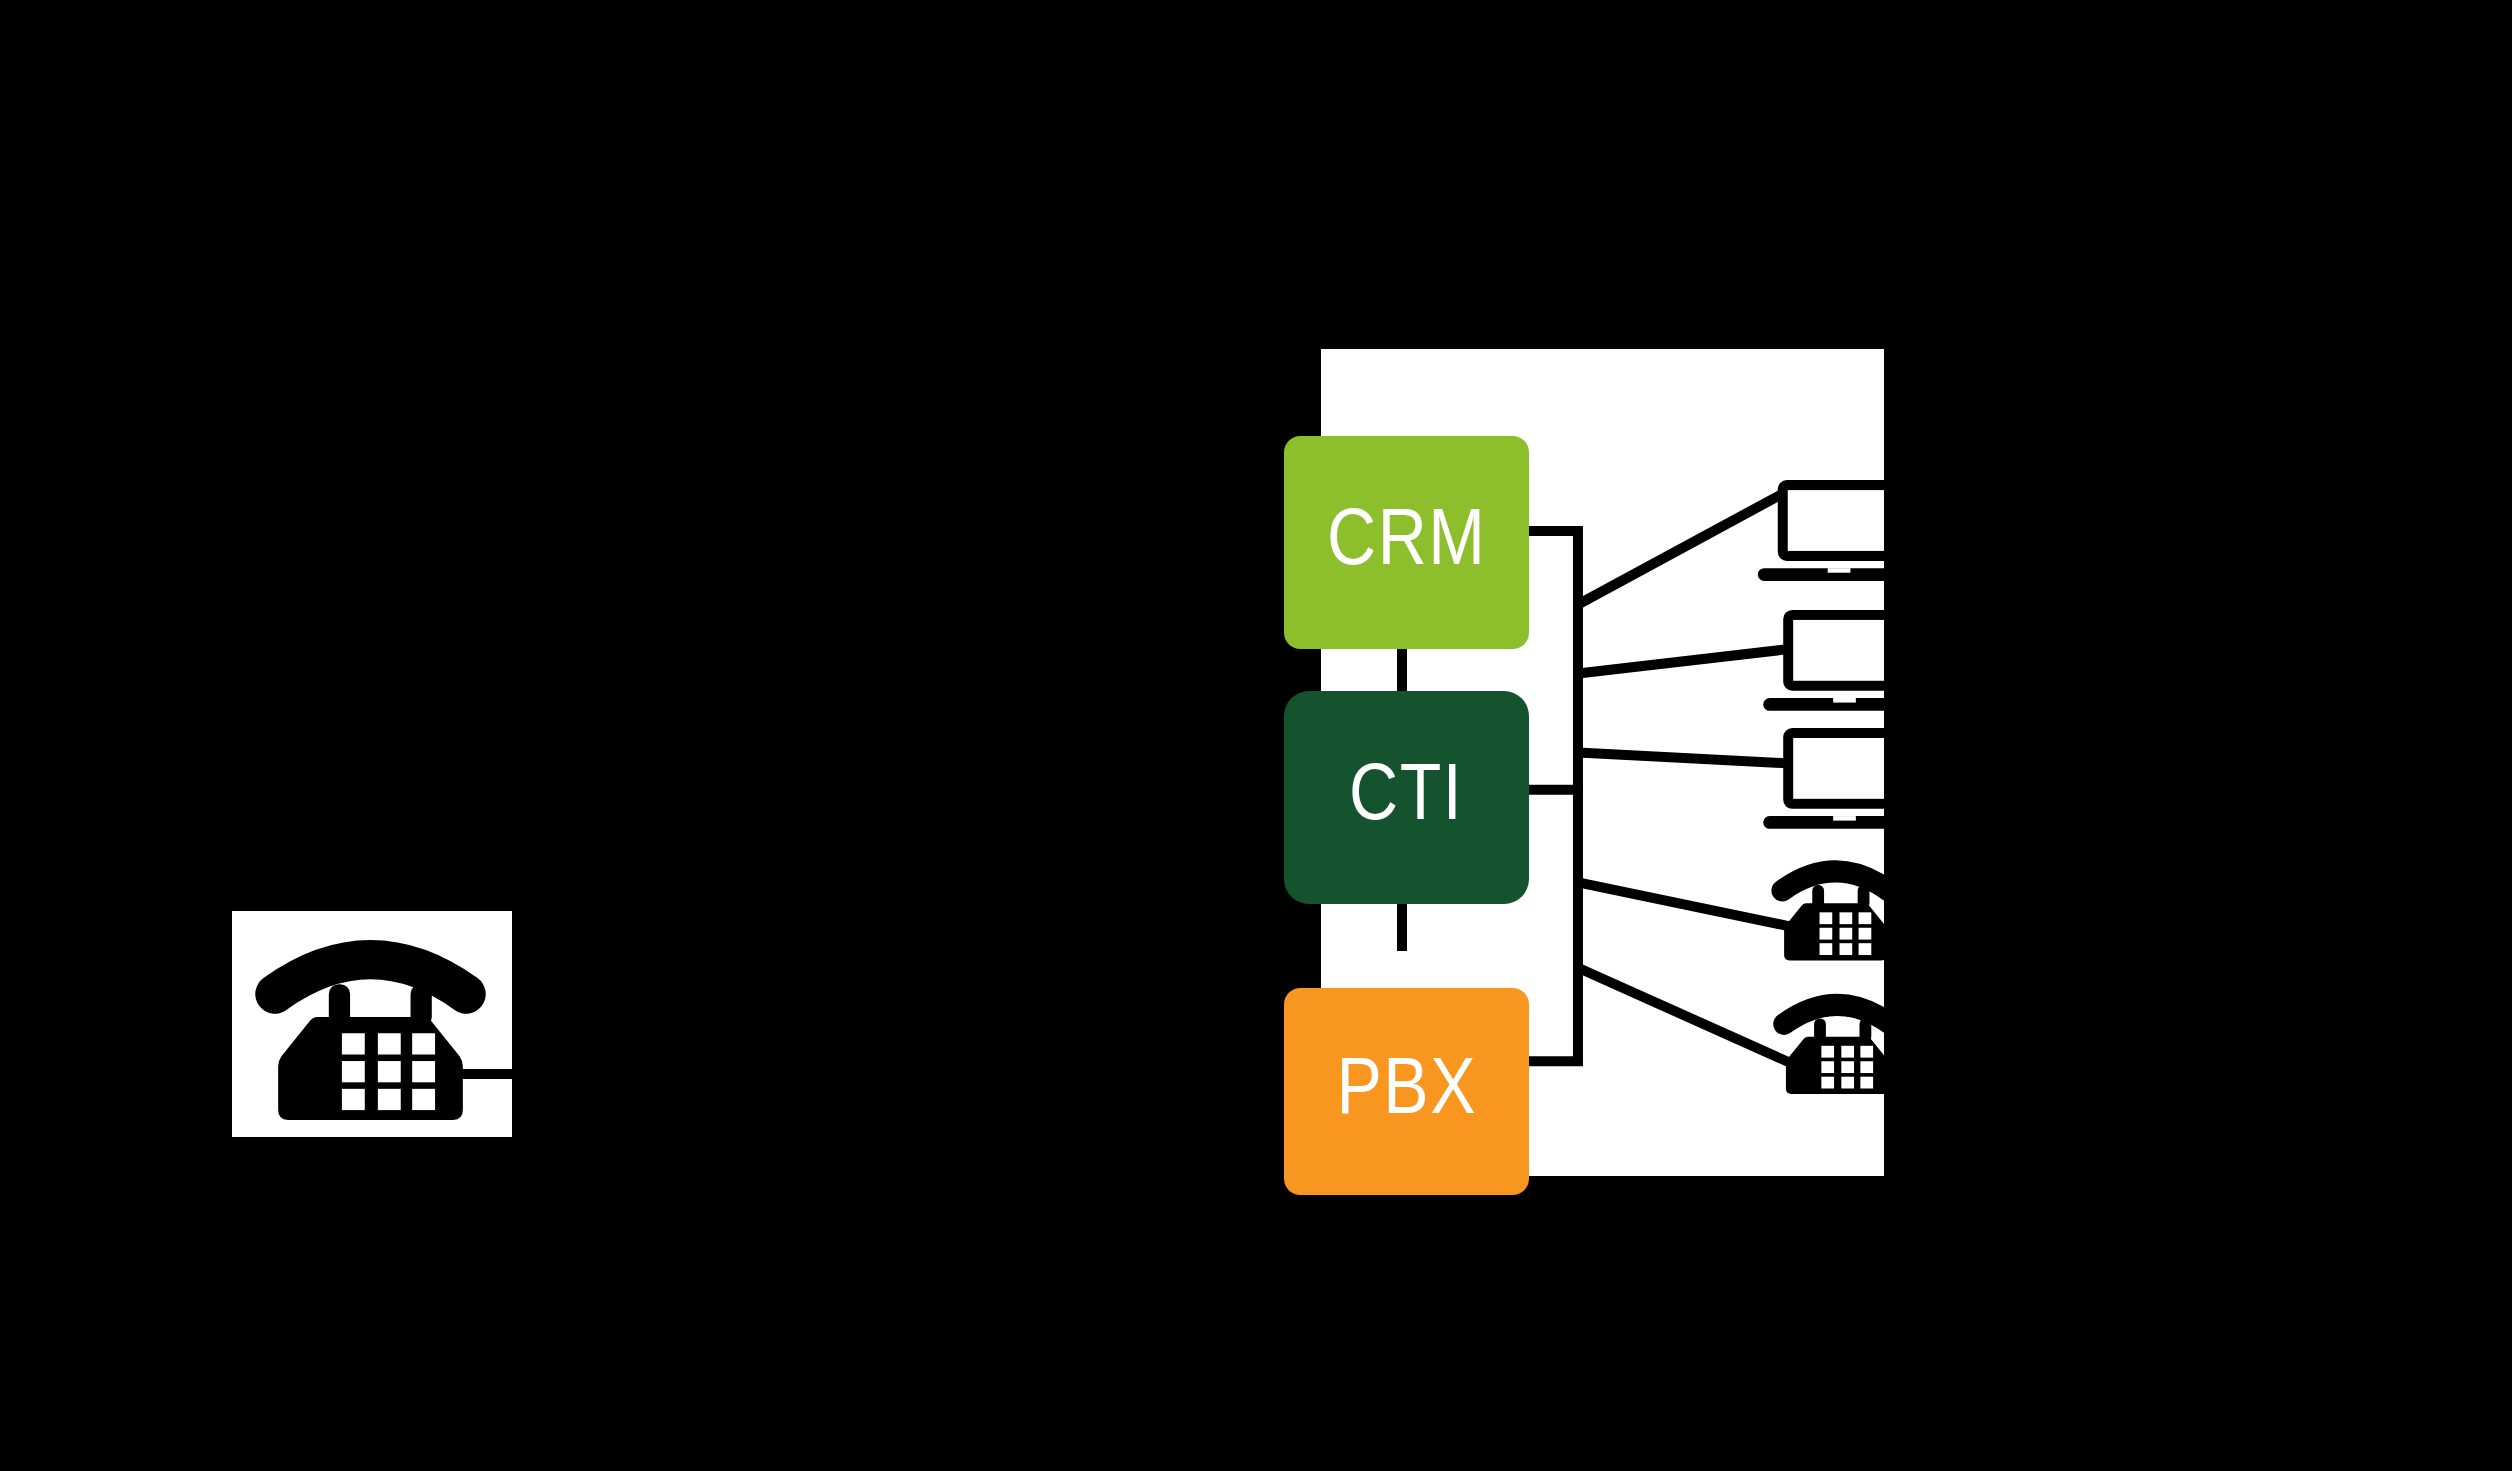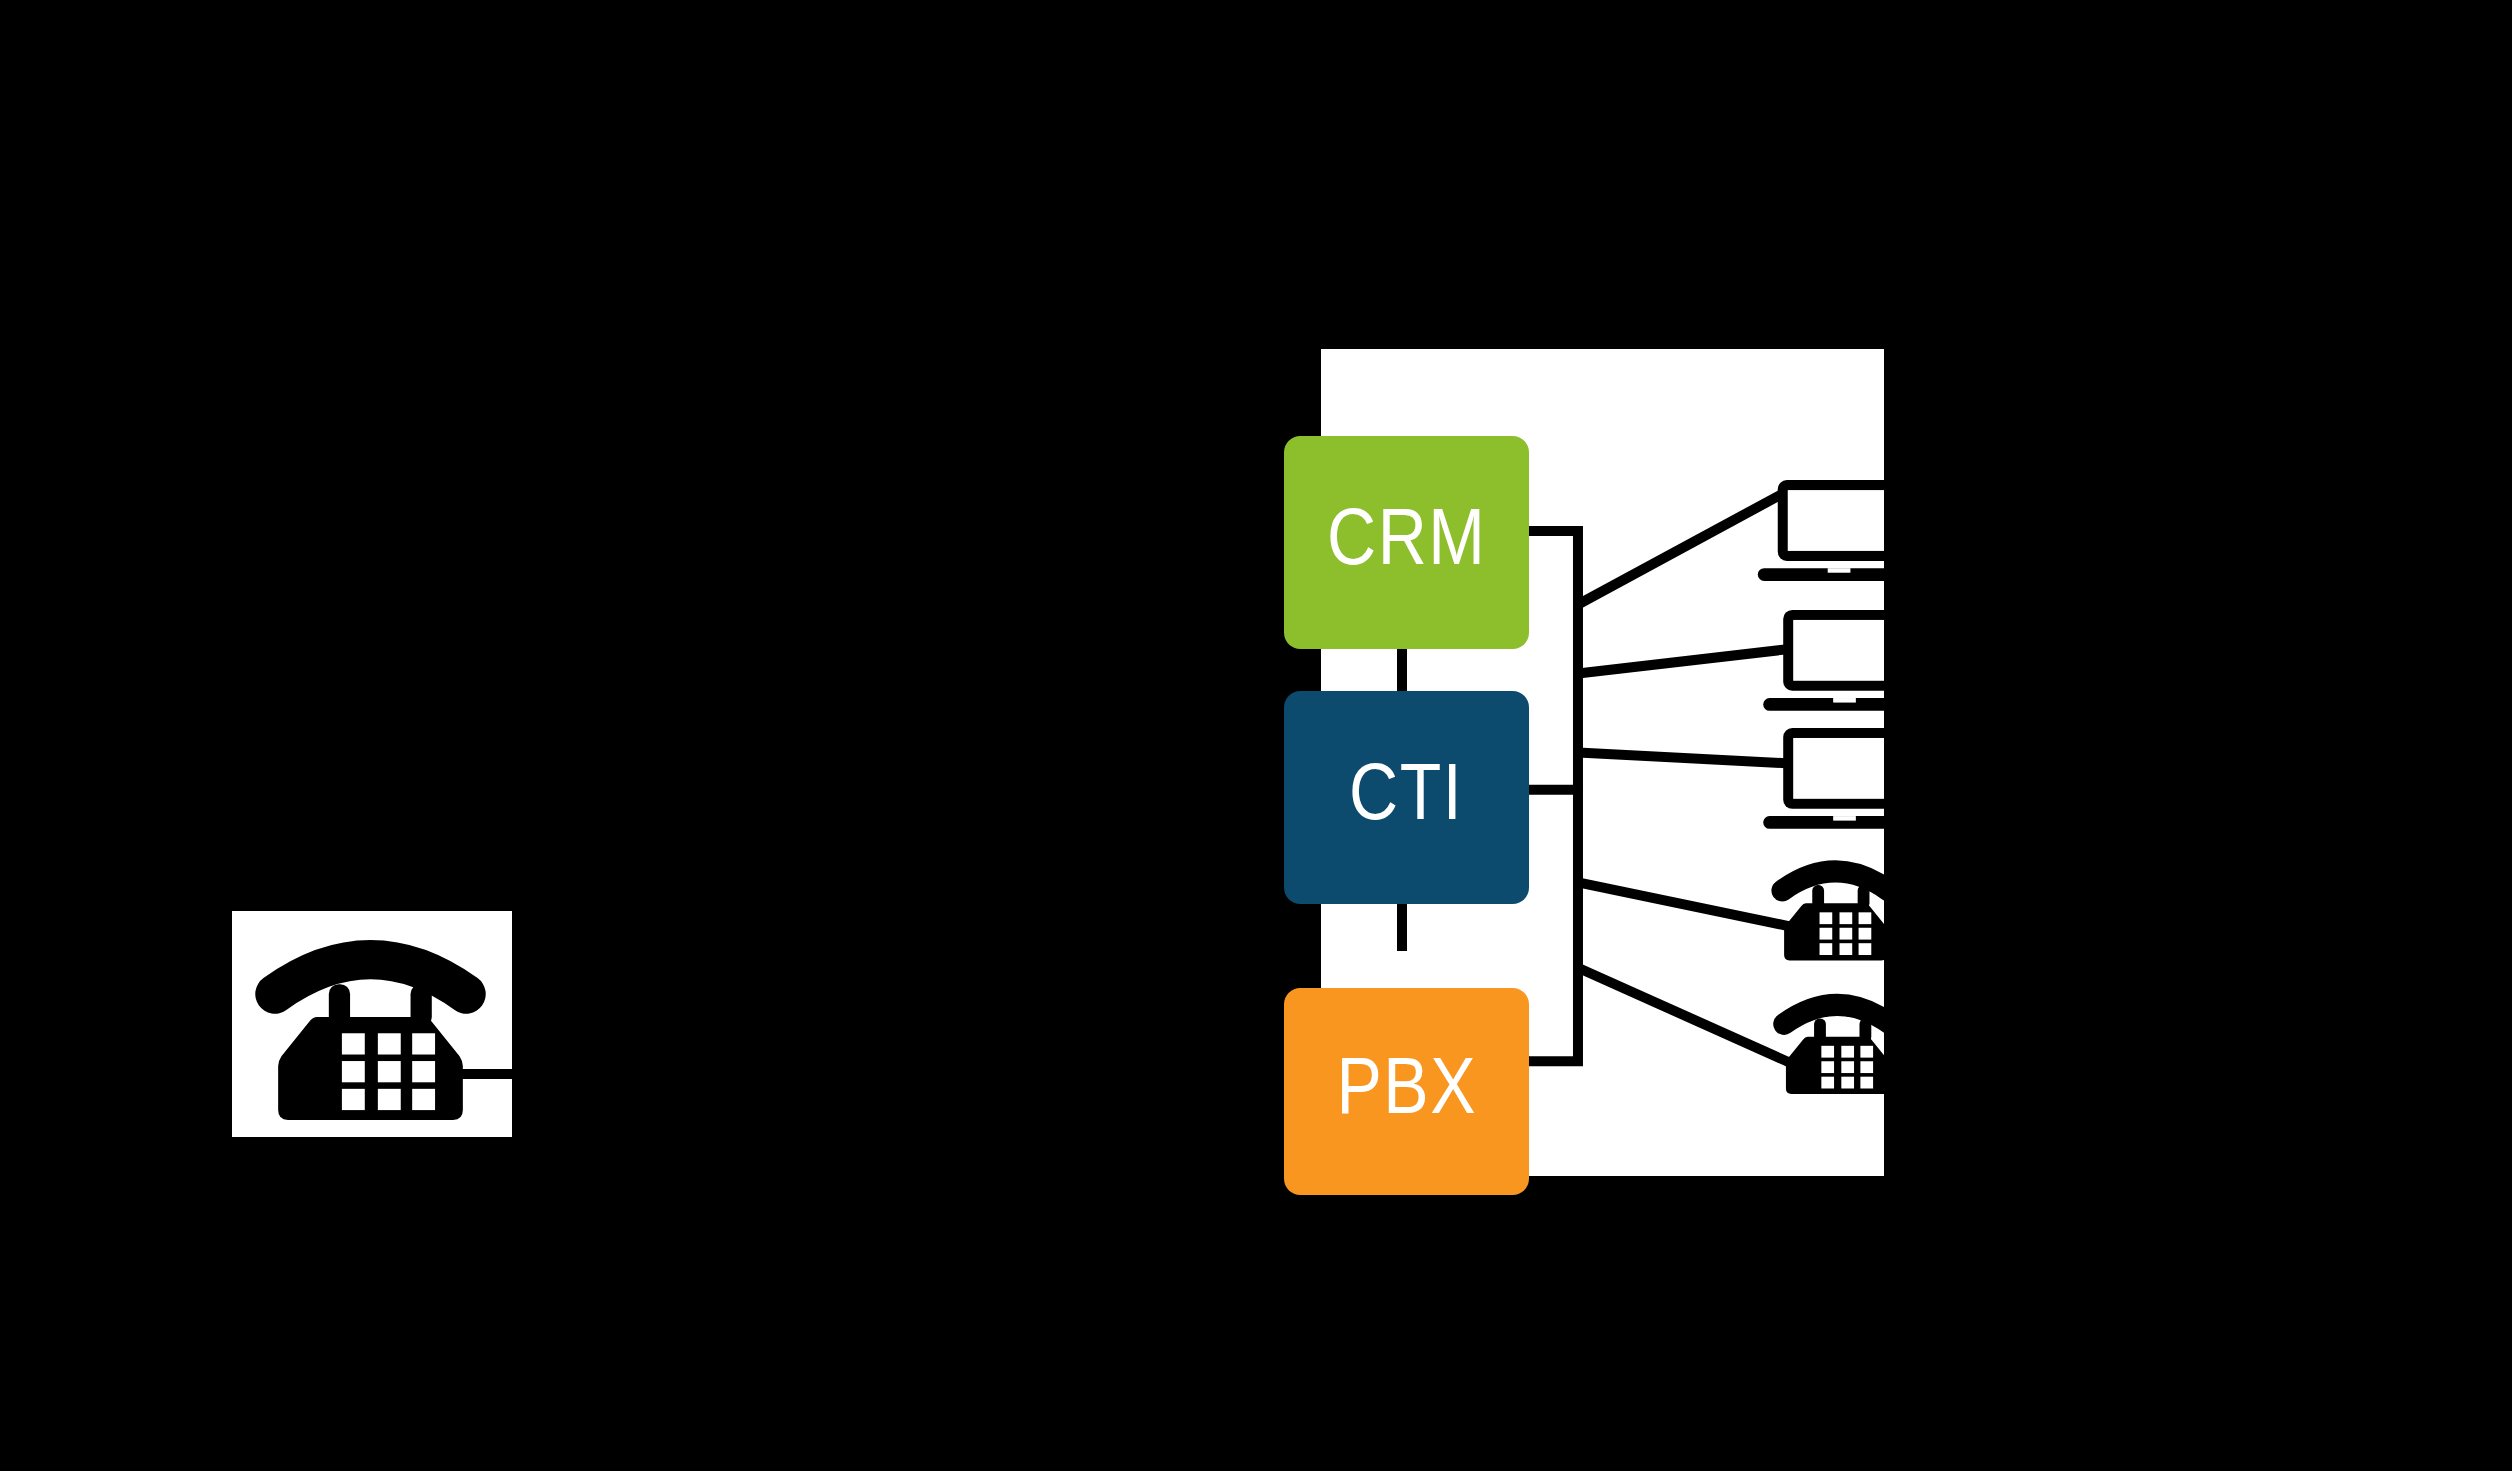--- a/index.html
+++ b/index.html
@@ -95,21 +95,21 @@
       <use href="#sym-phone" x="496" y="710" width="145" height="110"></use>
     </svg>
   </div>
 
   <div class="vlink vlink-1"></div>
   <div class="vlink vlink-2"></div>
 
   <div class="sys-box box-crm" style="background-color: rgb(140, 191, 43);">
     <span class="lbl">CRM</span>
   </div>
-  <div class="sys-box box-cti" style="background-color: #0c4a6e;">
+  <div class="sys-box box-cti" style="background-color: #14532d; border-radius: 25px;">
     <span class="lbl">CTI</span>
   </div>
   <div class="sys-box box-pbx" style="background-color: rgb(249, 150, 31);">
     <span class="lbl">PBX</span>
   </div>
 
 </div>
 
 
 </body></html>

